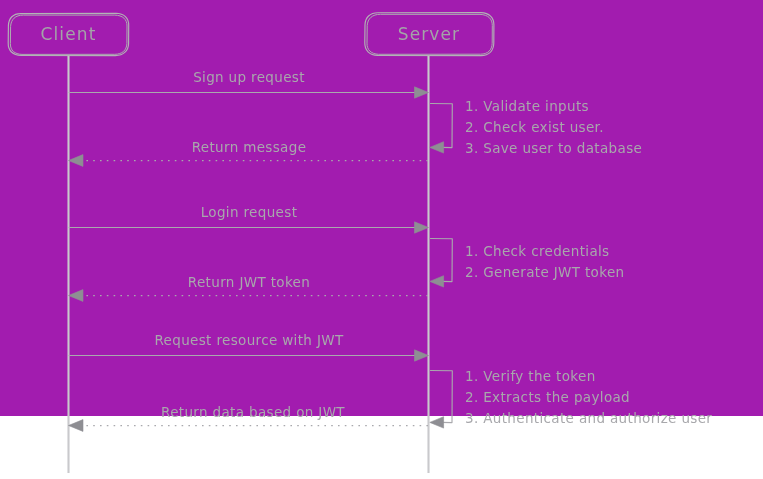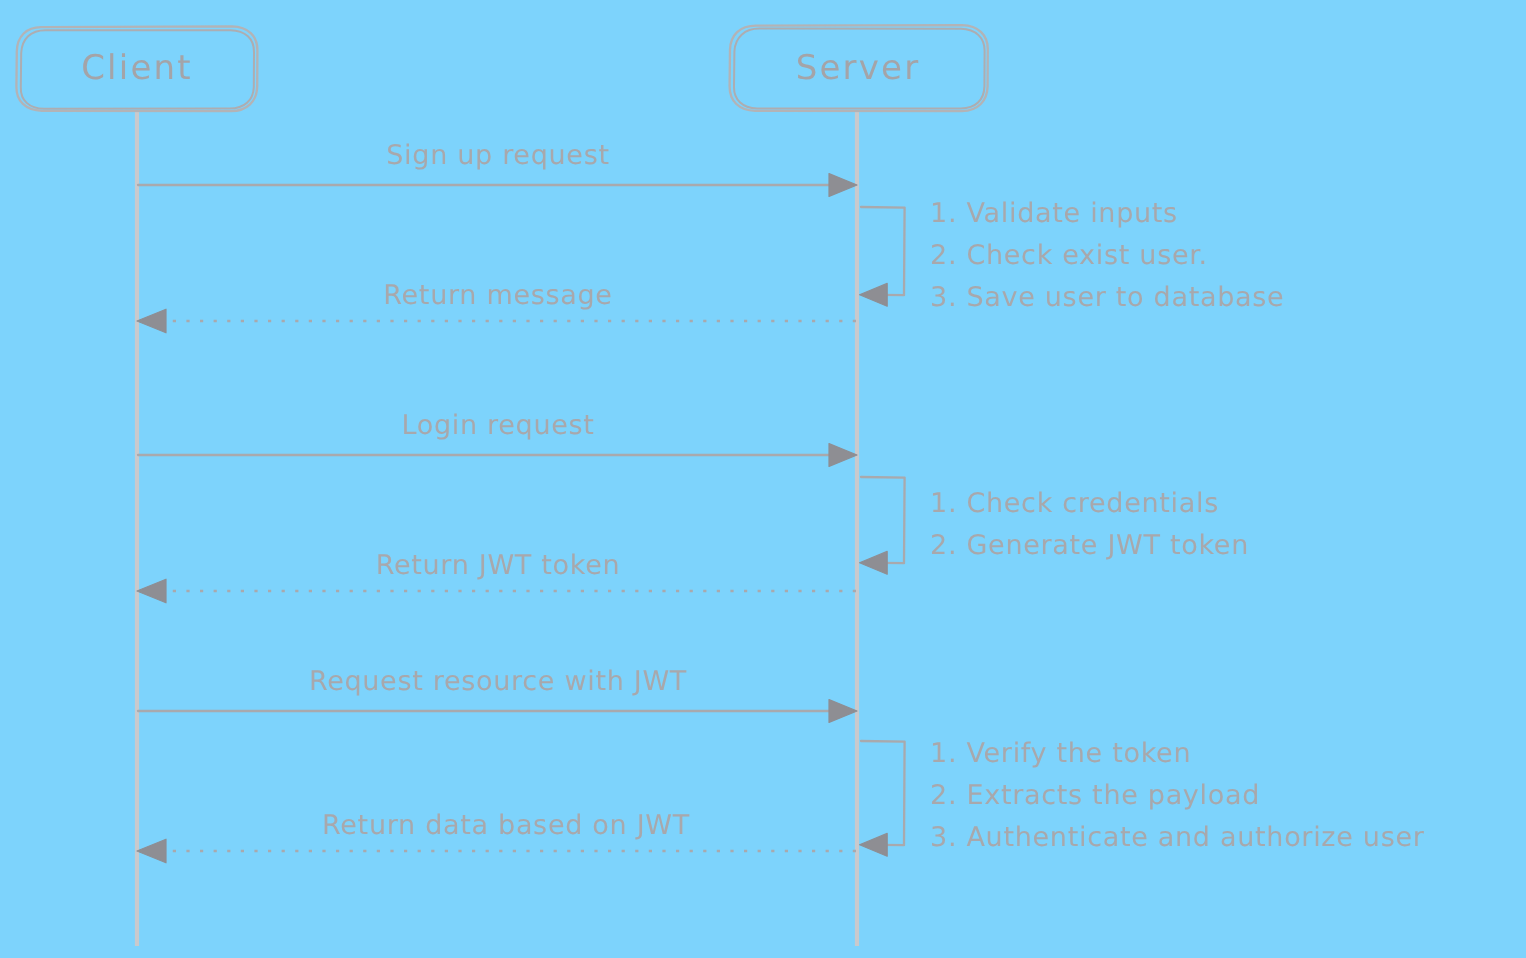--- a/index.html
+++ b/index.html
@@ -10,22 +10,22 @@
   }
   body {
     width: 763px;
     height: 479px;
     overflow: hidden;
     font-family: "DejaVu Sans", sans-serif;
   }
   #diagram-root {
     position: relative;
     width: 763px;
-    height: 479px;
-    background: #7dd3fc;
+    height: 416px;
+    background: #a21caf;
     text-align: right;
   }
   svg#seq-svg {
     position: absolute;
     top: 0;
     left: 0;
     width: 763px;
     height: 479px;
     display: block;
   }

